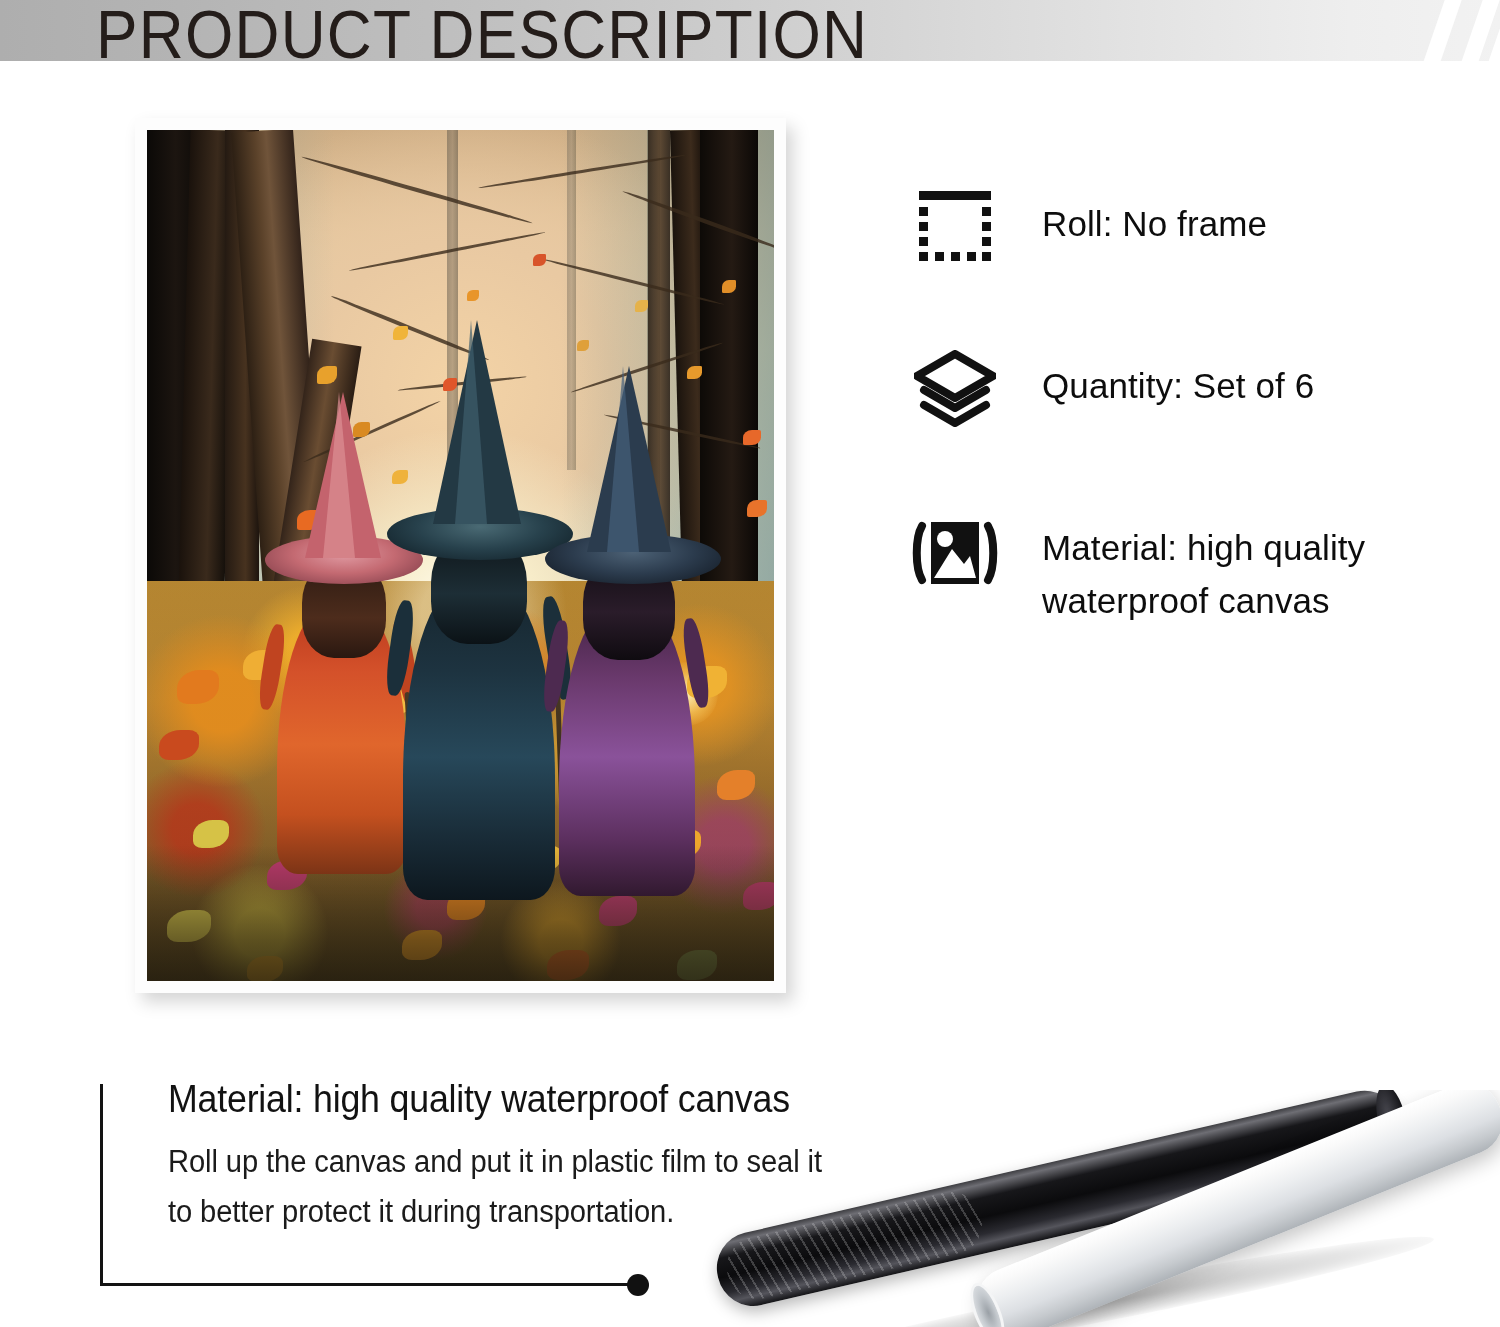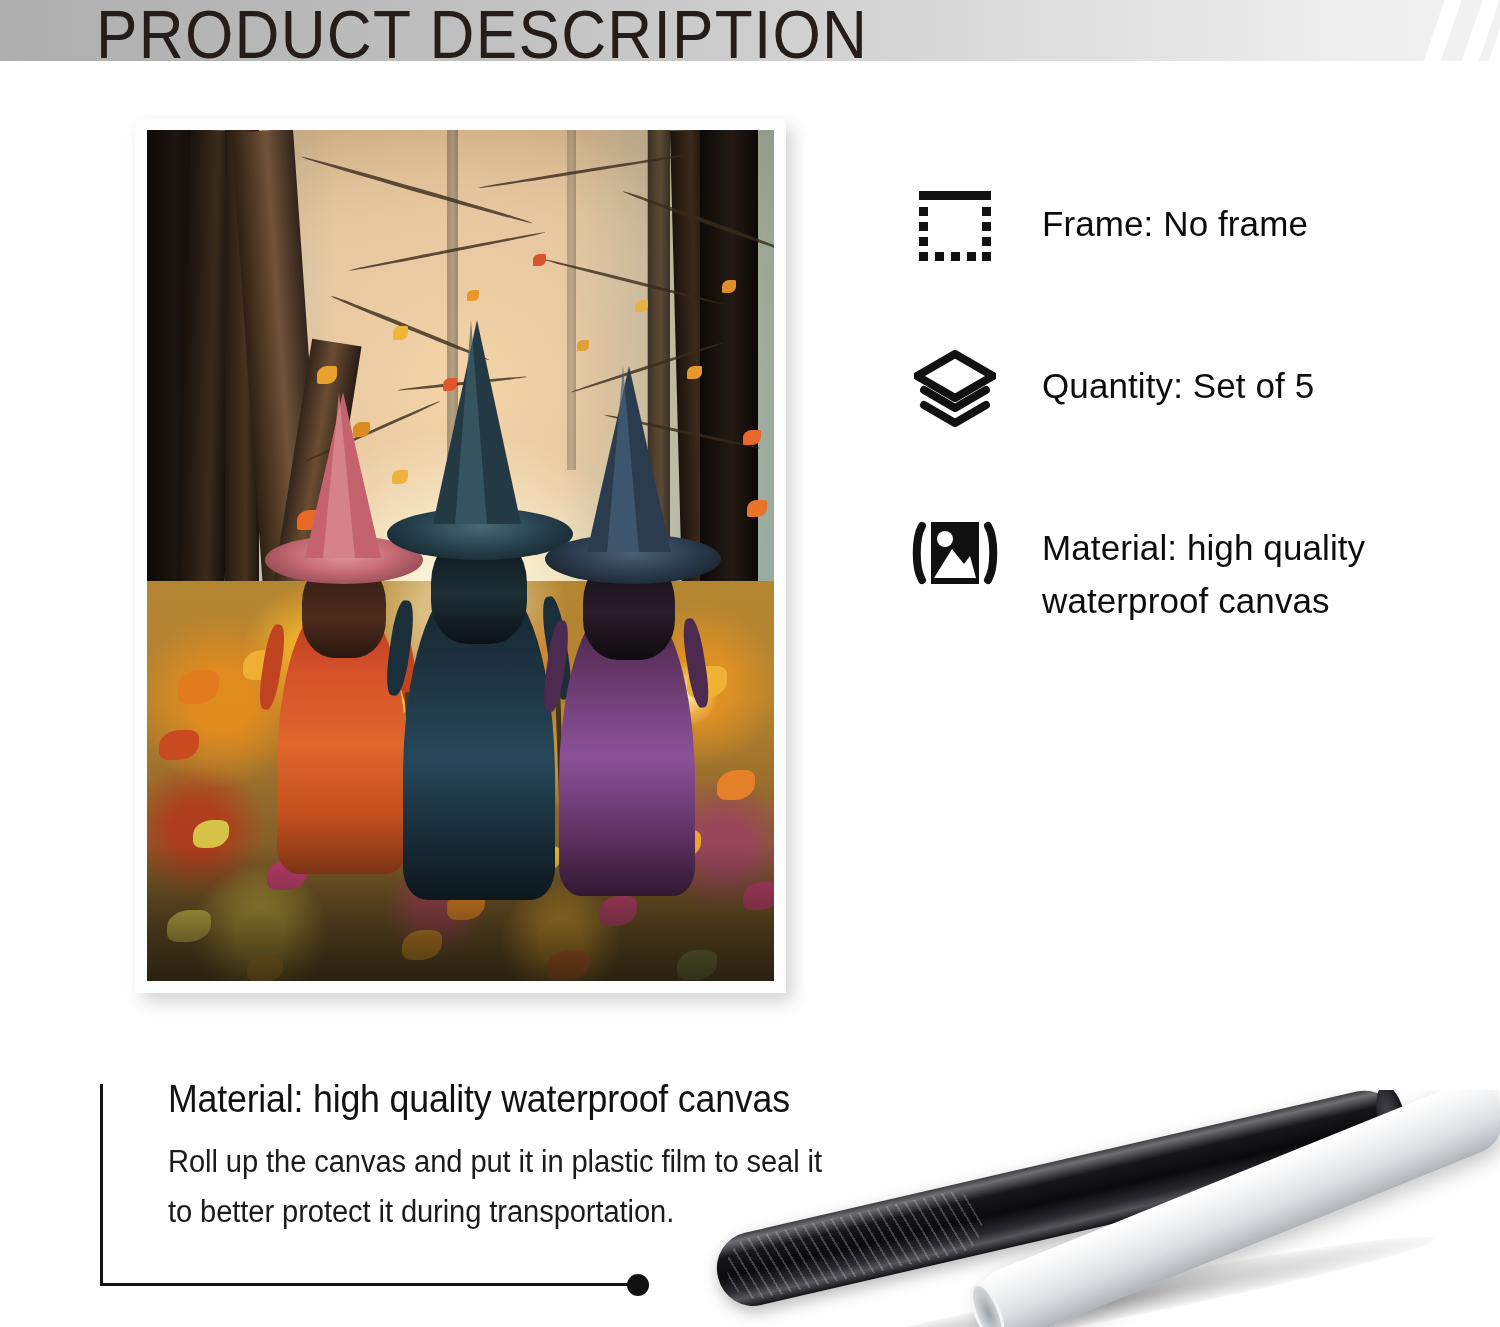--- a/index.html
+++ b/index.html
@@ -513,32 +513,32 @@
         <rect x="4" y="63" width="9" height="9" fill="#111"></rect>
         <rect x="67" y="18" width="9" height="9" fill="#111"></rect>
         <rect x="67" y="33" width="9" height="9" fill="#111"></rect>
         <rect x="67" y="48" width="9" height="9" fill="#111"></rect>
         <rect x="67" y="63" width="9" height="9" fill="#111"></rect>
         <rect x="20" y="63" width="9" height="9" fill="#111"></rect>
         <rect x="36" y="63" width="9" height="9" fill="#111"></rect>
         <rect x="52" y="63" width="9" height="9" fill="#111"></rect>
       </svg>
     </div>
-    <div class="feature-label">Frame: No frame</div>
+    <div class="feature-label">Roll: No frame</div>
   </div>
 
   <div class="feature-row">
     <div class="feature-icon">
       <svg width="82" height="82" viewBox="0 0 82 82">
         <path d="M41 4 L79 26 L41 48 L3 26 Z" fill="none" stroke="#111" stroke-width="8" stroke-linejoin="round"></path>
         <path d="M10 40 L41 58 L72 40" fill="none" stroke="#111" stroke-width="8" stroke-linejoin="round" stroke-linecap="round"></path>
         <path d="M10 55 L41 73 L72 55" fill="none" stroke="#111" stroke-width="8" stroke-linejoin="round" stroke-linecap="round"></path>
       </svg>
     </div>
-    <div class="feature-label">Quantity: Set of 5</div>
+    <div class="feature-label">Quantity: Set of 6</div>
   </div>
 
   <div class="feature-row">
     <div class="feature-icon">
       <svg width="86" height="74" viewBox="0 0 86 74">
         <path d="M10 10 C3 22 3 52 10 64" fill="none" stroke="#111" stroke-width="8" stroke-linecap="round"></path>
         <path d="M76 10 C83 22 83 52 76 64" fill="none" stroke="#111" stroke-width="8" stroke-linecap="round"></path>
         <rect x="19" y="6" width="48" height="62" fill="#111"></rect>
         <circle cx="33" cy="23" r="8" fill="#fff"></circle>
         <path d="M22 62 L40 33 L52 48 L58 40 L64 62 Z" fill="#fff"></path>

